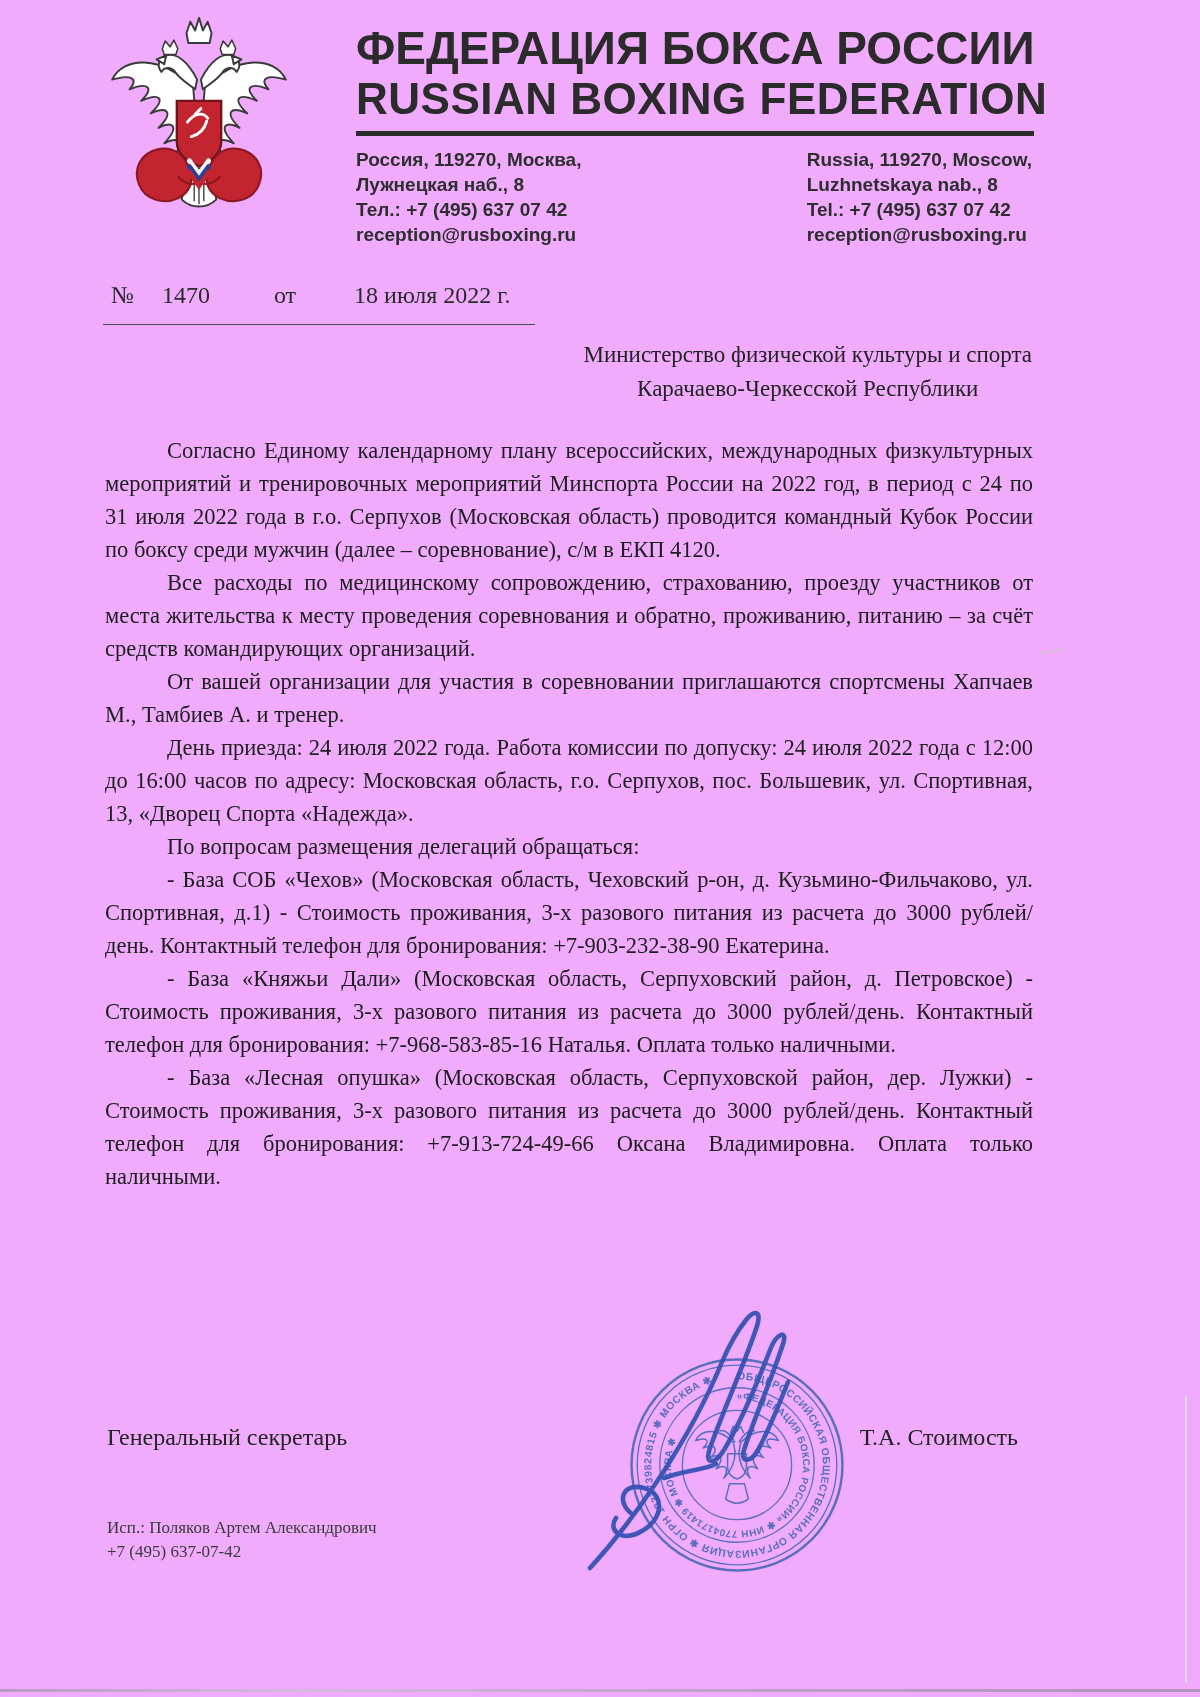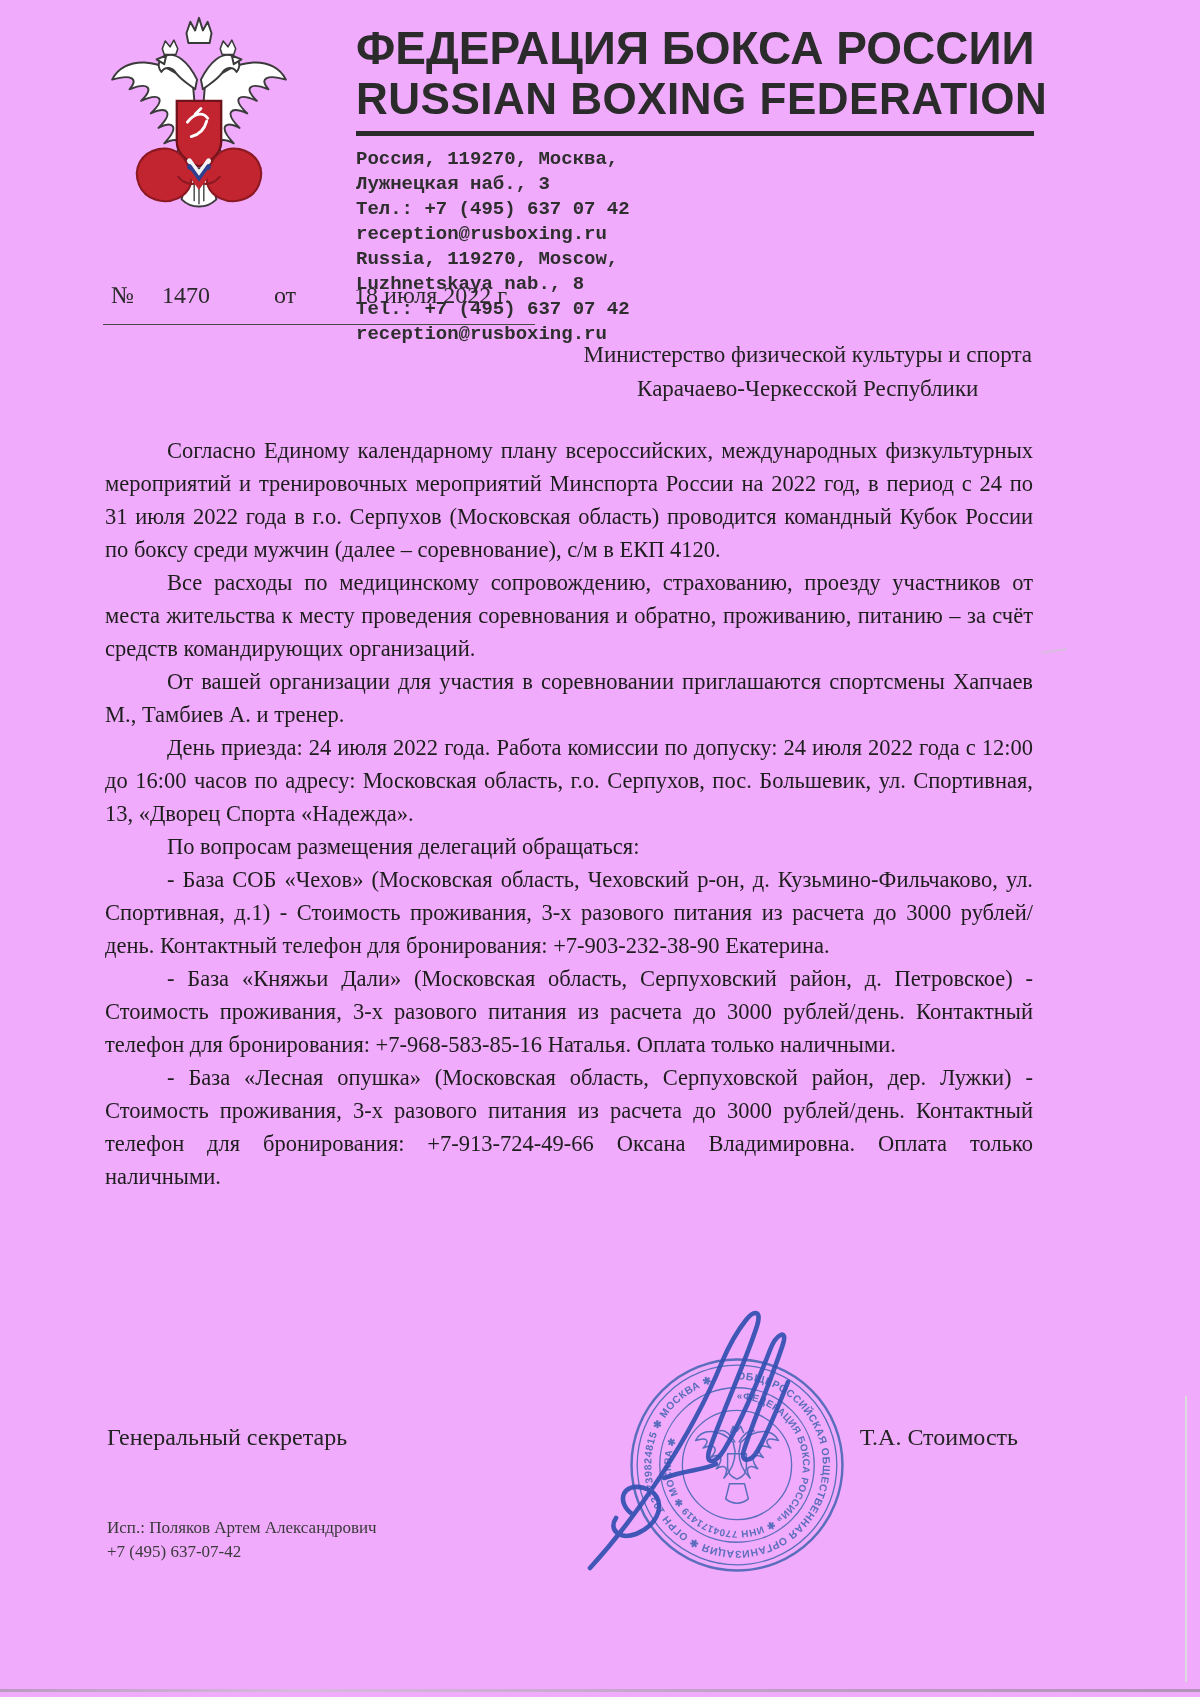--- a/index.html
+++ b/index.html
@@ -7,22 +7,22 @@
         font-family:"Liberation Serif", serif;color:#1f1f1f;}
   
   .logo{position:absolute;left:90px;top:14px;width:218px;height:222px;}
   .head-block{position:absolute;left:356px;top:22px;width:678px;}
   .title-ru{font-family:"Liberation Sans",sans-serif;font-weight:700;font-size:46px;
             line-height:52px;letter-spacing:0px;color:#2b2b2b;text-align:center;white-space:nowrap;}
   .title-en{font-family:"Liberation Sans",sans-serif;font-weight:700;font-size:44px;
             line-height:50px;letter-spacing:0.5px;color:#2b2b2b;text-align:center;white-space:nowrap;}
   .head-rule{height:5px;background:#2b2b2b;margin-top:7px;}
   .contacts{display:flex;justify-content:space-between;margin-top:11px;
-            font-family:Liberation Mono, monospace;font-weight:700;font-size:19px;
-            line-height:25px;color:#2e2e2e;flex-direction:column;}
+            font-family:Liberation Sans, sans-serif;font-weight:700;font-size:19px;
+            line-height:25px;color:#2e2e2e;}
   .contacts .col{white-space:nowrap;}
   .contacts .col.right{margin-right:2px;}
   
   .meta{position:absolute;left:103px;top:282px;width:432px;border-bottom:1.6px solid #4a4a4a;
         padding-bottom:15px;font-size:24px;color:#2a2a2a;}
   .meta span{display:inline-block;}
   .m-no{margin-left:8px;}
   .m-num{margin-left:22px;}
   .m-ot{margin-left:58px;}
   .m-date{margin-left:52px;}
@@ -90,21 +90,21 @@
     </g>
   </svg>
 
   <div class="head-block">
     <div class="title-ru">ФЕДЕРАЦИЯ БОКСА РОССИИ</div>
     <div class="title-en">RUSSIAN BOXING FEDERATION</div>
     <div class="head-rule"></div>
     <div class="contacts">
       <div class="col">
         <div>Россия, 119270, Москва,</div>
-        <div>Лужнецкая наб., 3</div>
+        <div>Лужнецкая наб., 8</div>
         <div>Тел.: +7 (495) 637 07 42</div>
         <div>reception@rusboxing.ru</div>
       </div>
       <div class="col right">
         <div>Russia, 119270, Moscow,</div>
         <div>Luzhnetskaya nab., 8</div>
         <div>Tel.: +7 (495) 637 07 42</div>
         <div>reception@rusboxing.ru</div>
       </div>
     </div>

